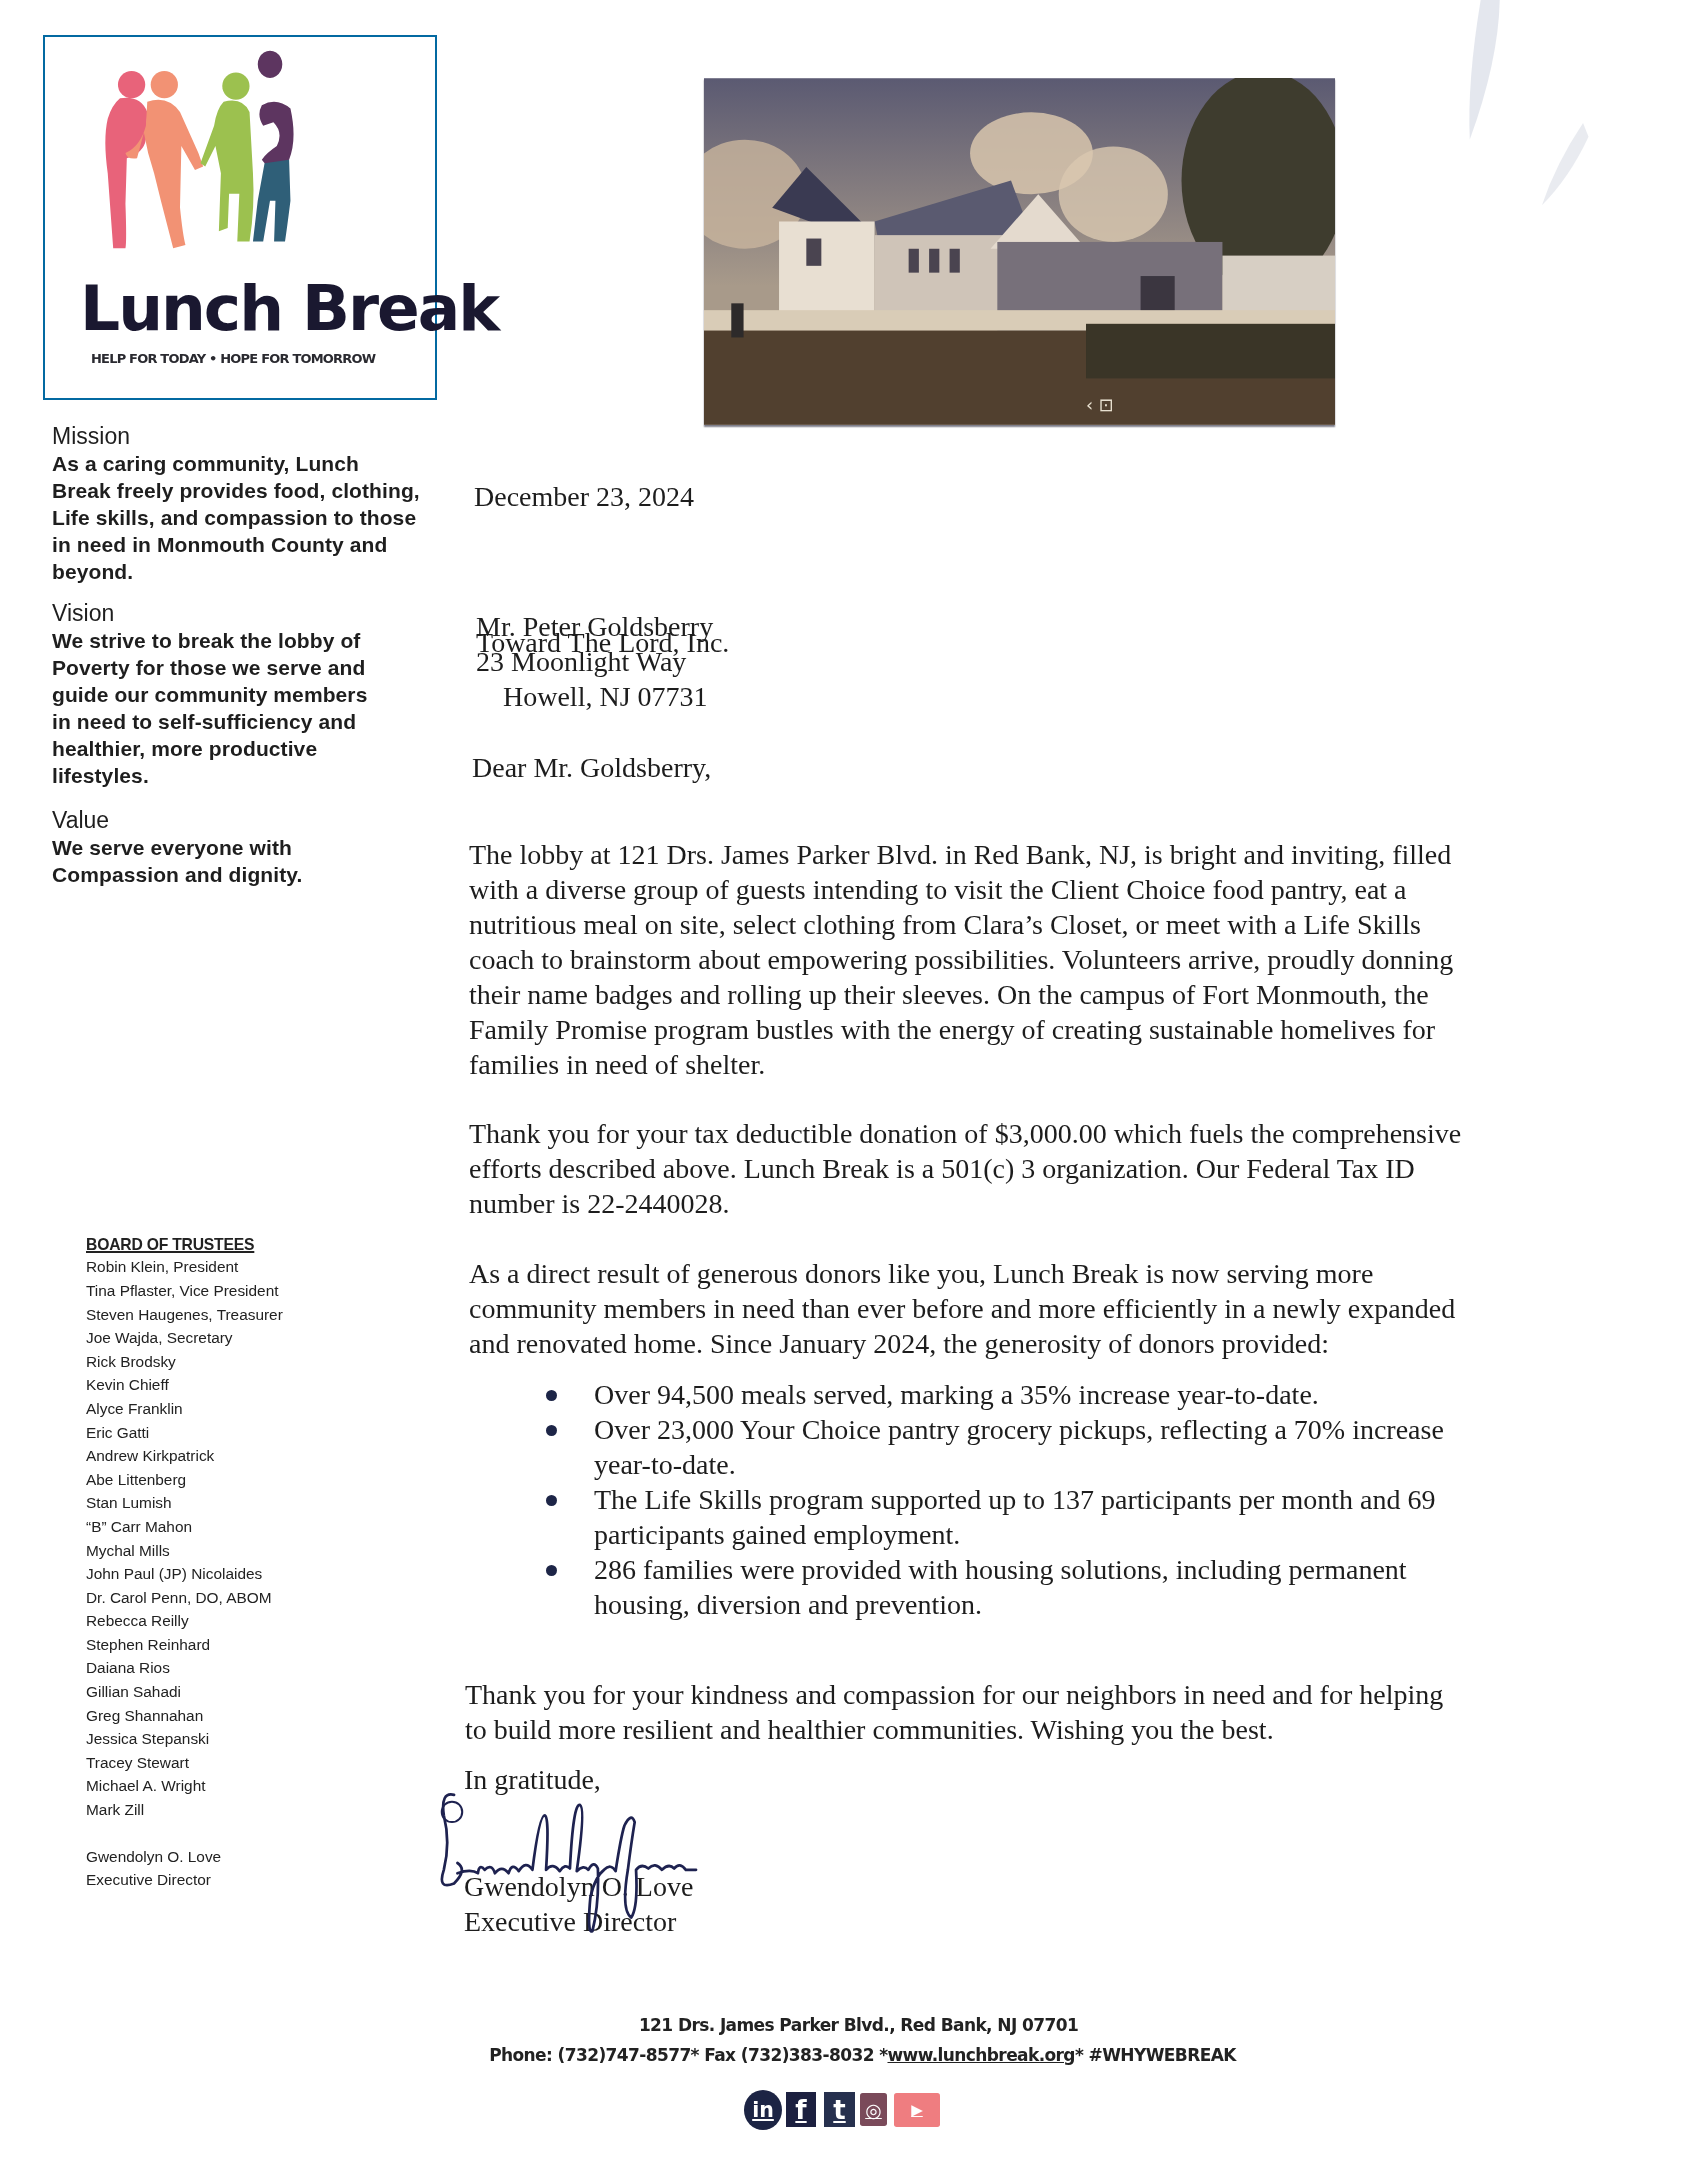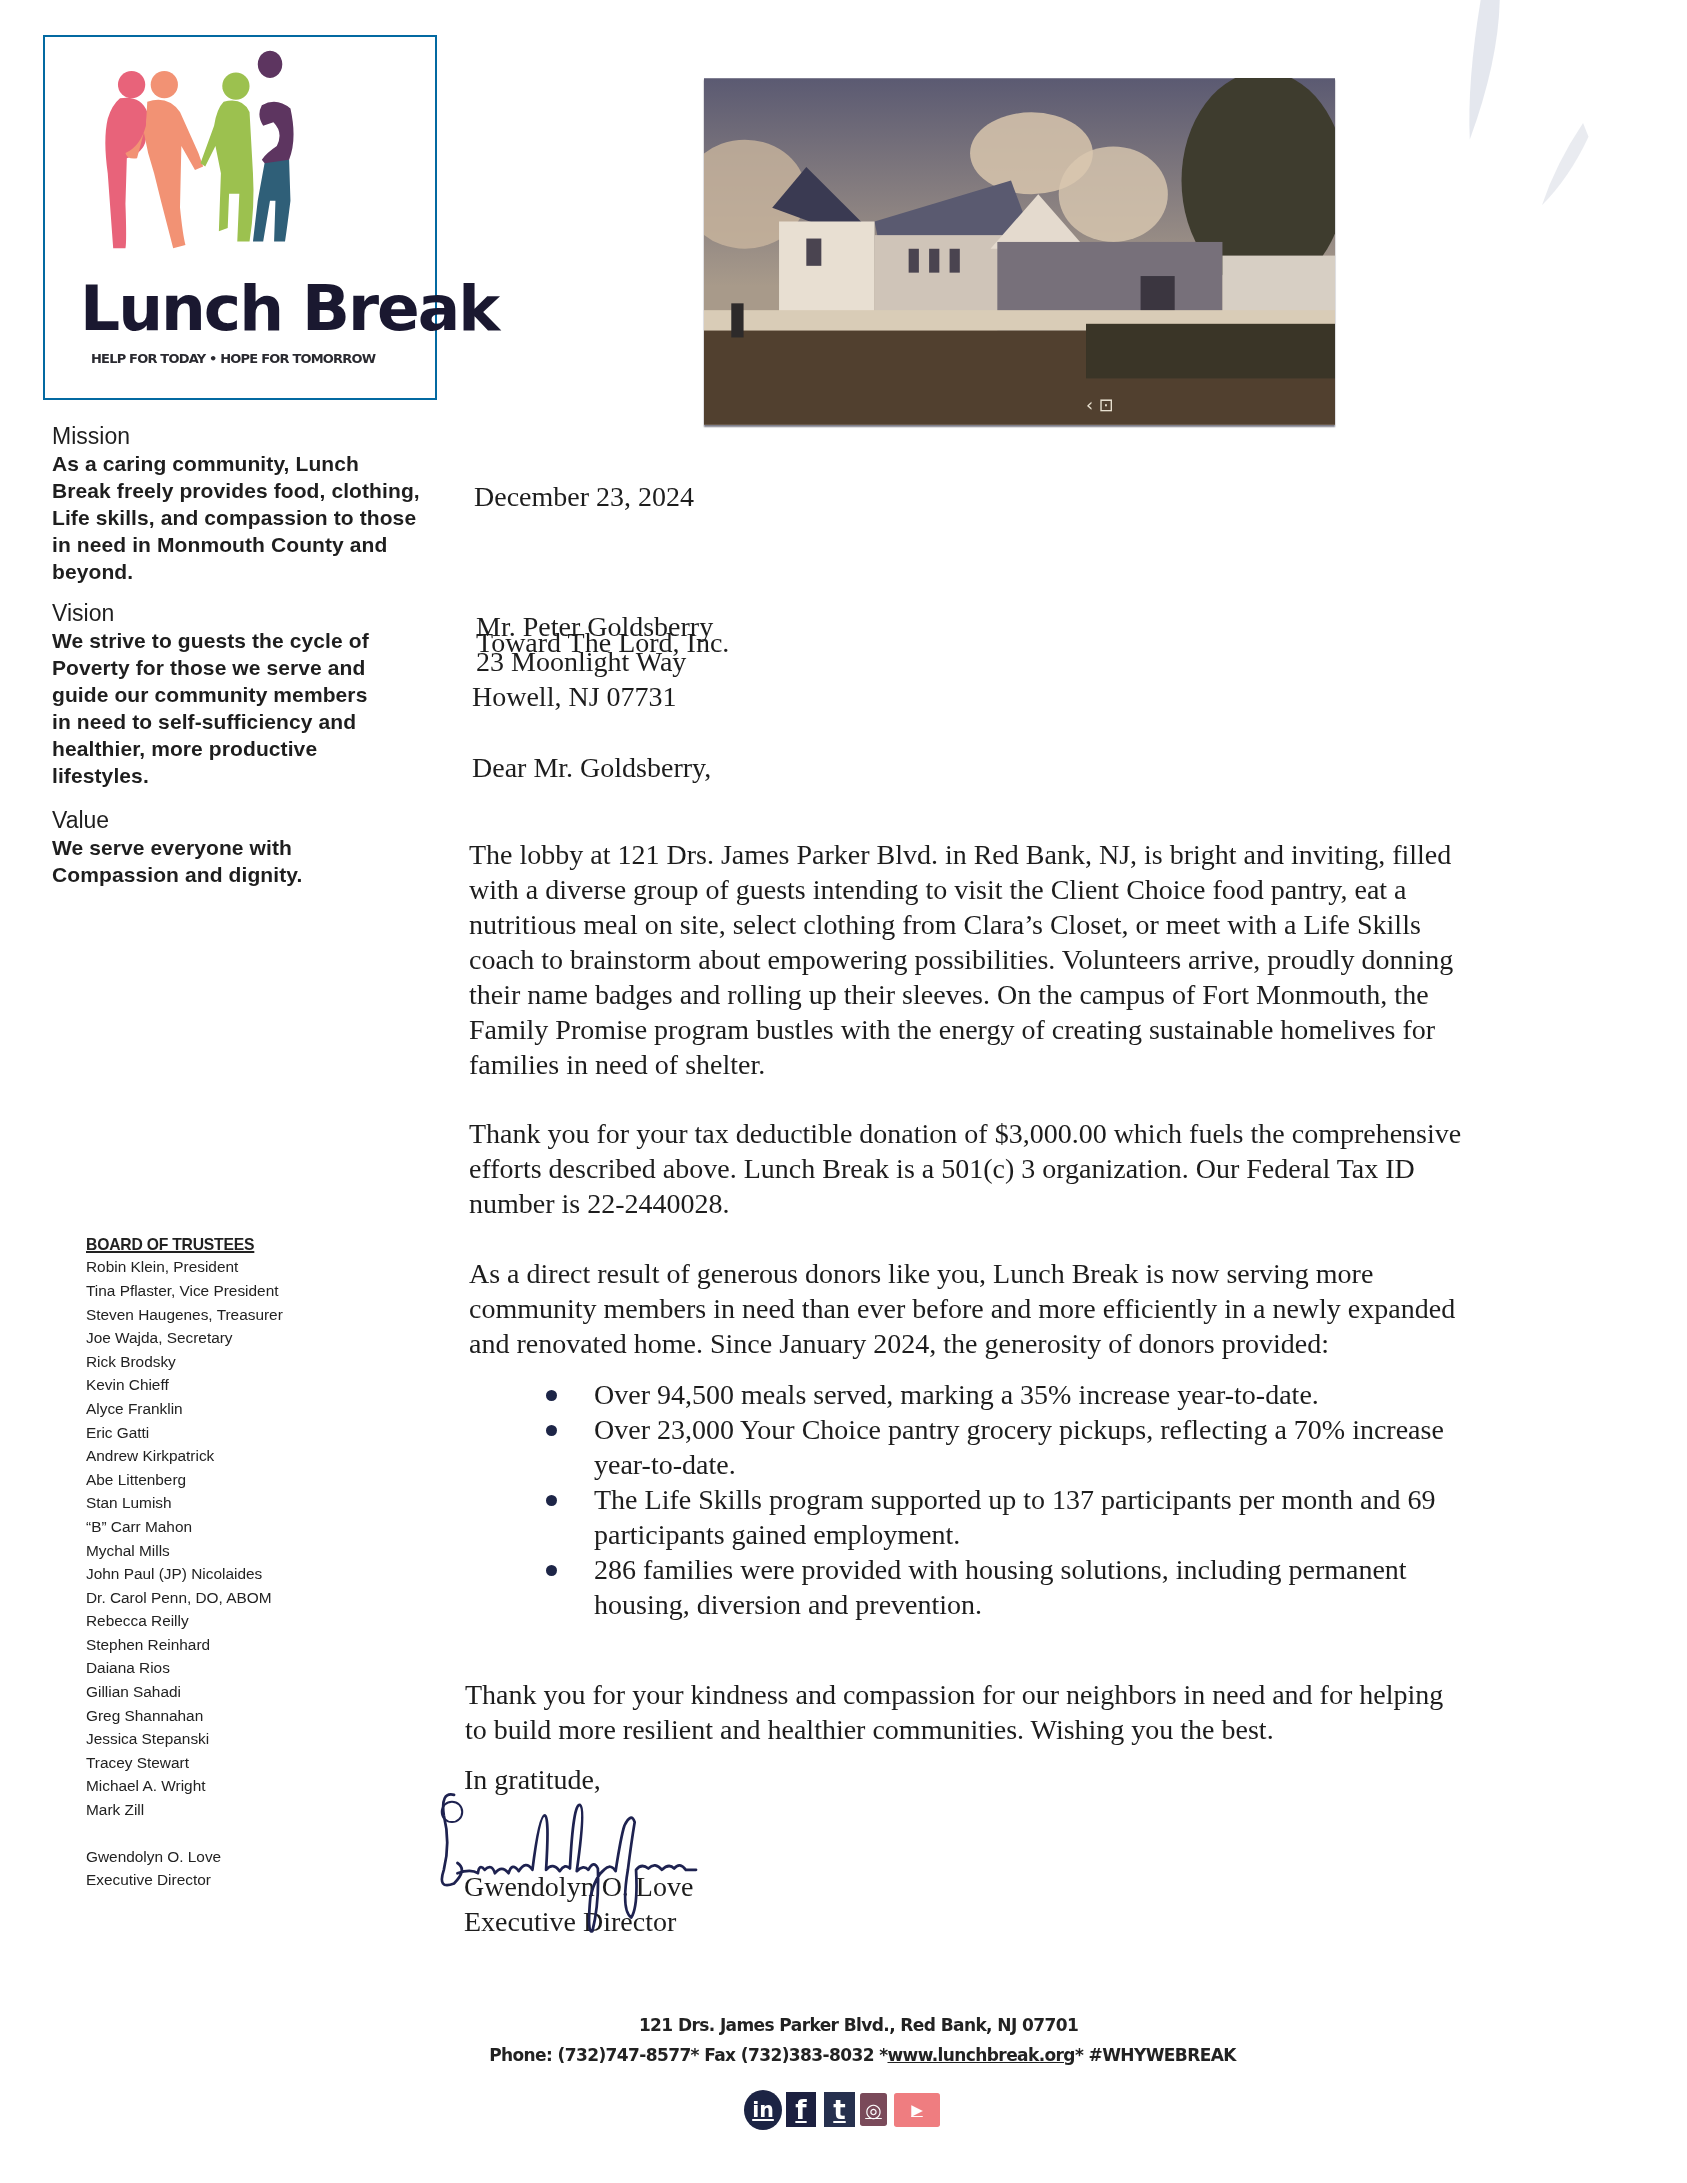--- a/index.html
+++ b/index.html
@@ -109,21 +109,21 @@
   <h3>Mission</h3>
   <p>As a caring community, Lunch</p>
   <p>Break freely provides food, clothing,</p>
   <p>Life skills, and compassion to those</p>
   <p>in need in Monmouth County and</p>
   <p>beyond.</p>
 </div>
 
 <div class="abs side" style="top:600px;">
   <h3>Vision</h3>
-  <p>We strive to guests the cycle of</p>
+  <p>We strive to break the lobby of</p>
   <p>Poverty for those we serve and</p>
   <p>guide our community members</p>
   <p>in need to self-sufficiency and</p>
   <p>healthier, more productive</p>
   <p>lifestyles.</p>
 </div>
 
 <div class="abs side" style="top:807px;">
   <h3>Value</h3>
   <p>We serve everyone with</p>
@@ -159,21 +159,21 @@
   <div class="sig">Gwendolyn O. Love</div>
   <div class="nm">Executive Director</div>
 </div>
 
 <div class="letter">
   <div class="line" style="left:474px; top:479px;">December 23, 2024</div>
 
   <div class="line" style="left:476px; top:594px;margin-top:31px;">Toward The Lord, Inc.</div>
   <div class="line" style="left:476px; top:609px;">Mr. Peter Goldsberry</div>
   <div class="line" style="left:476px; top:644px;">23 Moonlight Way</div>
-  <div class="line" style="left:472px; top:679px;">Howell, NJ  07731</div>
+  <div class="line" style="left:503px; top:679px;">Howell, NJ  07731</div>
 
   <div class="line" style="left:472px; top:750px;">Dear Mr. Goldsberry,</div>
 
   <div class="para" style="top:817px;">
     <div>The lobby at 121 Drs. James Parker Blvd. in Red Bank, NJ, is bright and inviting, filled</div>
     <div>with a diverse group of guests intending to visit the Client Choice food pantry, eat a</div>
     <div>nutritious meal on site, select clothing from Clara’s Closet, or meet with a Life Skills</div>
     <div>coach to brainstorm about empowering possibilities. Volunteers arrive, proudly donning</div>
     <div>their name badges and rolling up their sleeves. On the campus of Fort Monmouth, the</div>
     <div>Family Promise program bustles with the energy of creating sustainable homelives for</div>

